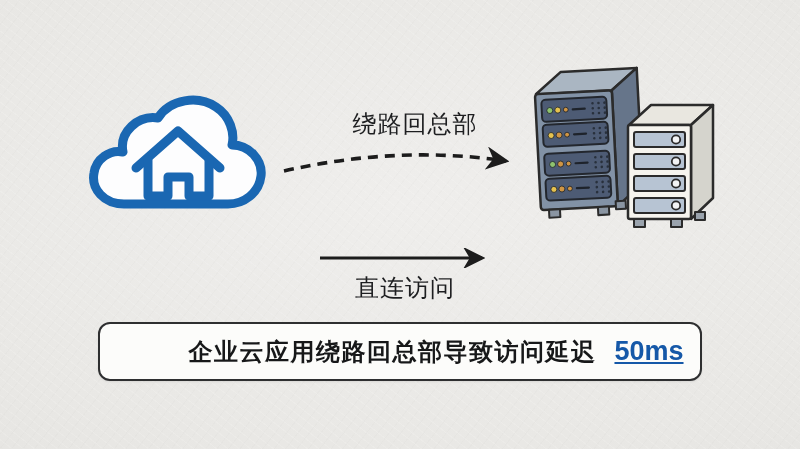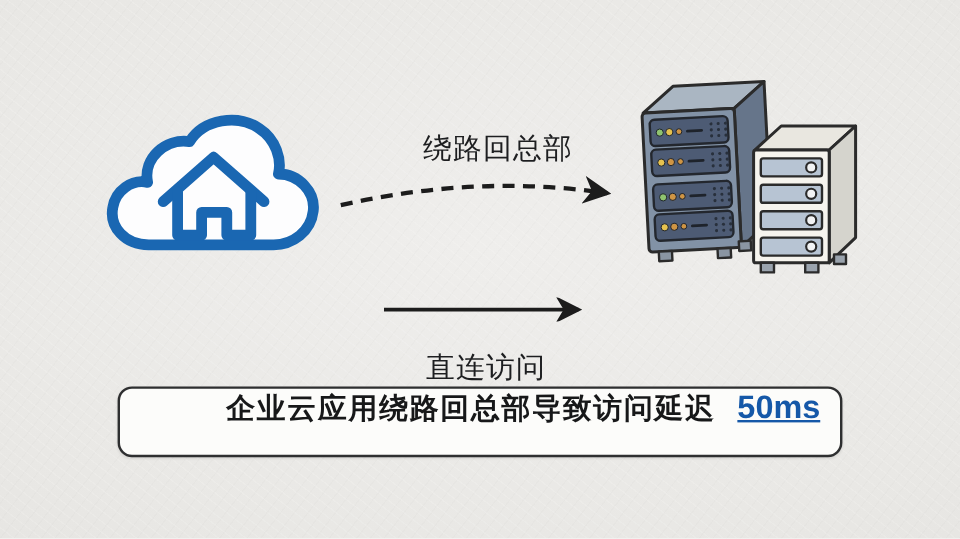--- a/index.html
+++ b/index.html
@@ -41,21 +41,21 @@
     letter-spacing: 1px;
   }
 
   .caption-box {
     left: 98px; top: 322px;
     width: 604px; height: 59px;
     background: #fcfcfa;
     border: 2.5px solid #2e2f30;
     border-radius: 12px;
     display: flex;
-    align-items: flex-start;
+    align-items: center;
     justify-content: center;
     padding-left: 72px;
     box-shadow: 0 1px 2px rgba(0,0,0,0.08);
   }
   .caption-text {
     color: #171819;
     font-size: 24px;
     font-weight: 600;
     letter-spacing: 1.5px;
     white-space: nowrap;
@@ -102,21 +102,21 @@
 
   <svg class="abs" style="left:316px; top:248px;" width="192" height="20" viewBox="0 0 192 20">
     <defs>
       <marker id="arrow-s" viewBox="0 0 10 10" refX="8.5" refY="5" markerWidth="7" markerHeight="7" orient="auto">
         <path d="M0,0 L10,5 L0,10 L3,5 Z" fill="#1c1c1c"></path>
       </marker>
     </defs>
     <path d="M 4,10 L 166,10" fill="none" stroke="#1c1c1c" stroke-width="3.2" marker-end="url(#arrow-s)"></path>
   </svg>
 
-  <div class="abs arrow-label" style="left:345px; top:272px; width:120px;margin-top:18px;">直连访问</div>
+  <div class="abs arrow-label" style="left:345px; top:272px; width:120px;">直连访问</div>
 
   <svg class="abs" style="left:525px; top:62px;" width="200" height="175" viewBox="0 0 200 175">
 
     <g transform="rotate(-3 55 90)" stroke-linejoin="round">
       <polygon points="14,30 40,9 116,9 90,30" fill="#aab6c2" stroke="#2b2b2b" stroke-width="2.5"></polygon>
       <polygon points="90,30 116,9 116,124 90,146" fill="#66758a" stroke="#2b2b2b" stroke-width="2.5"></polygon>
       <rect x="13" y="30" width="77" height="116" rx="3" fill="#8292a6" stroke="#2b2b2b" stroke-width="2.5"></rect>
 
       <rect x="21" y="146" width="11" height="8" fill="#8a95a2" stroke="#2b2b2b" stroke-width="2"></rect>
       <rect x="70" y="146" width="11" height="8" fill="#8a95a2" stroke="#2b2b2b" stroke-width="2"></rect>

